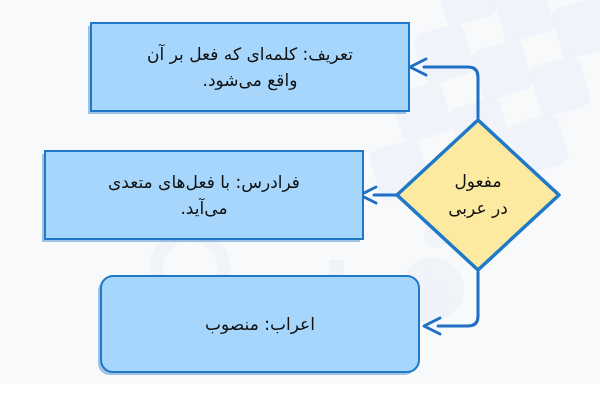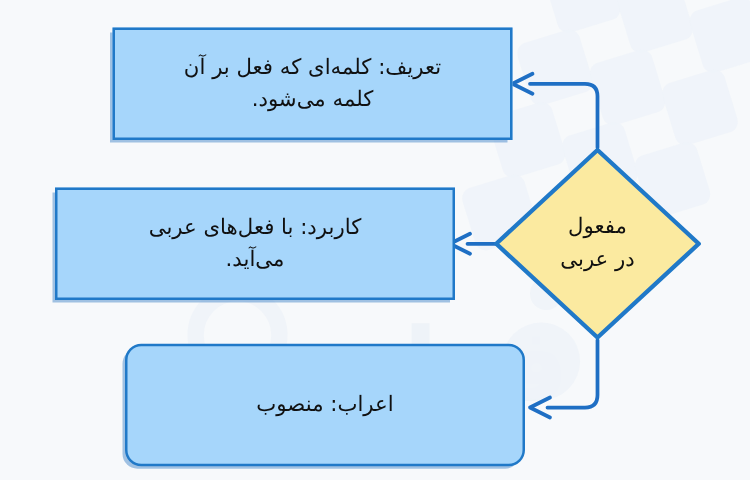--- a/index.html
+++ b/index.html
@@ -132,27 +132,27 @@
 
     <g>
       <path d="M478,272 L478,316 Q478,326 468,326 L438,326" fill="none" stroke="#1f6fc4" stroke-width="3" stroke-linecap="round"></path>
       <path d="M440,318 L424,326 L440,334" fill="none" stroke="#1f6fc4" stroke-width="3" stroke-linecap="round" stroke-linejoin="round"></path>
     </g>
   </svg>
 
   <div class="node box" style="left:90px; top:22px; width:320px; height:90px;">
     <div class="txt">
       <span>تعریف: کلمه‌ای که فعل بر آن</span><br>
-      <span>کلمه می‌شود.</span>
+      <span>واقع می‌شود.</span>
     </div>
   </div>
 
   <div class="node box" style="left:44px; top:150px; width:320px; height:90px;">
     <div class="txt">
-      <span>کاربرد: با فعل‌های عربی</span><br>
+      <span>فرادرس: با فعل‌های متعدی</span><br>
       <span>می‌آید.</span>
     </div>
   </div>
 
   <div class="node box" style="left:100px; top:275px; width:320px; height:98px;border-radius:13px;">
     <div class="txt">
       <span>اعراب: منصوب</span>
     </div>
   </div>
 

